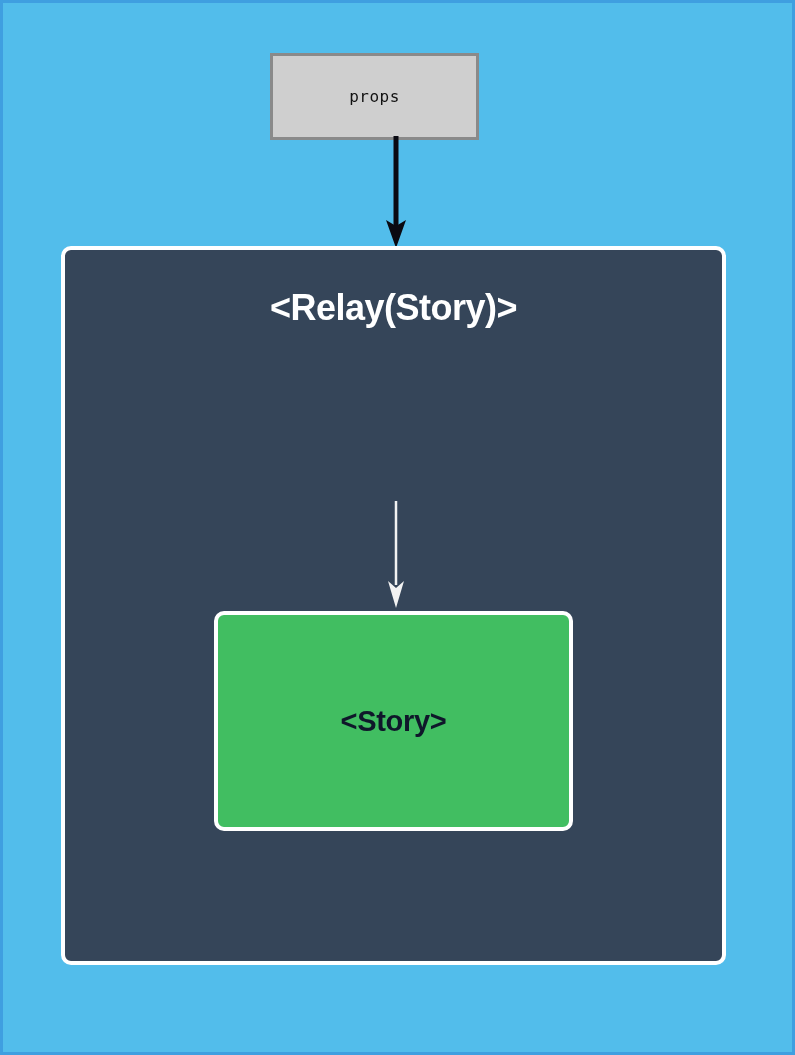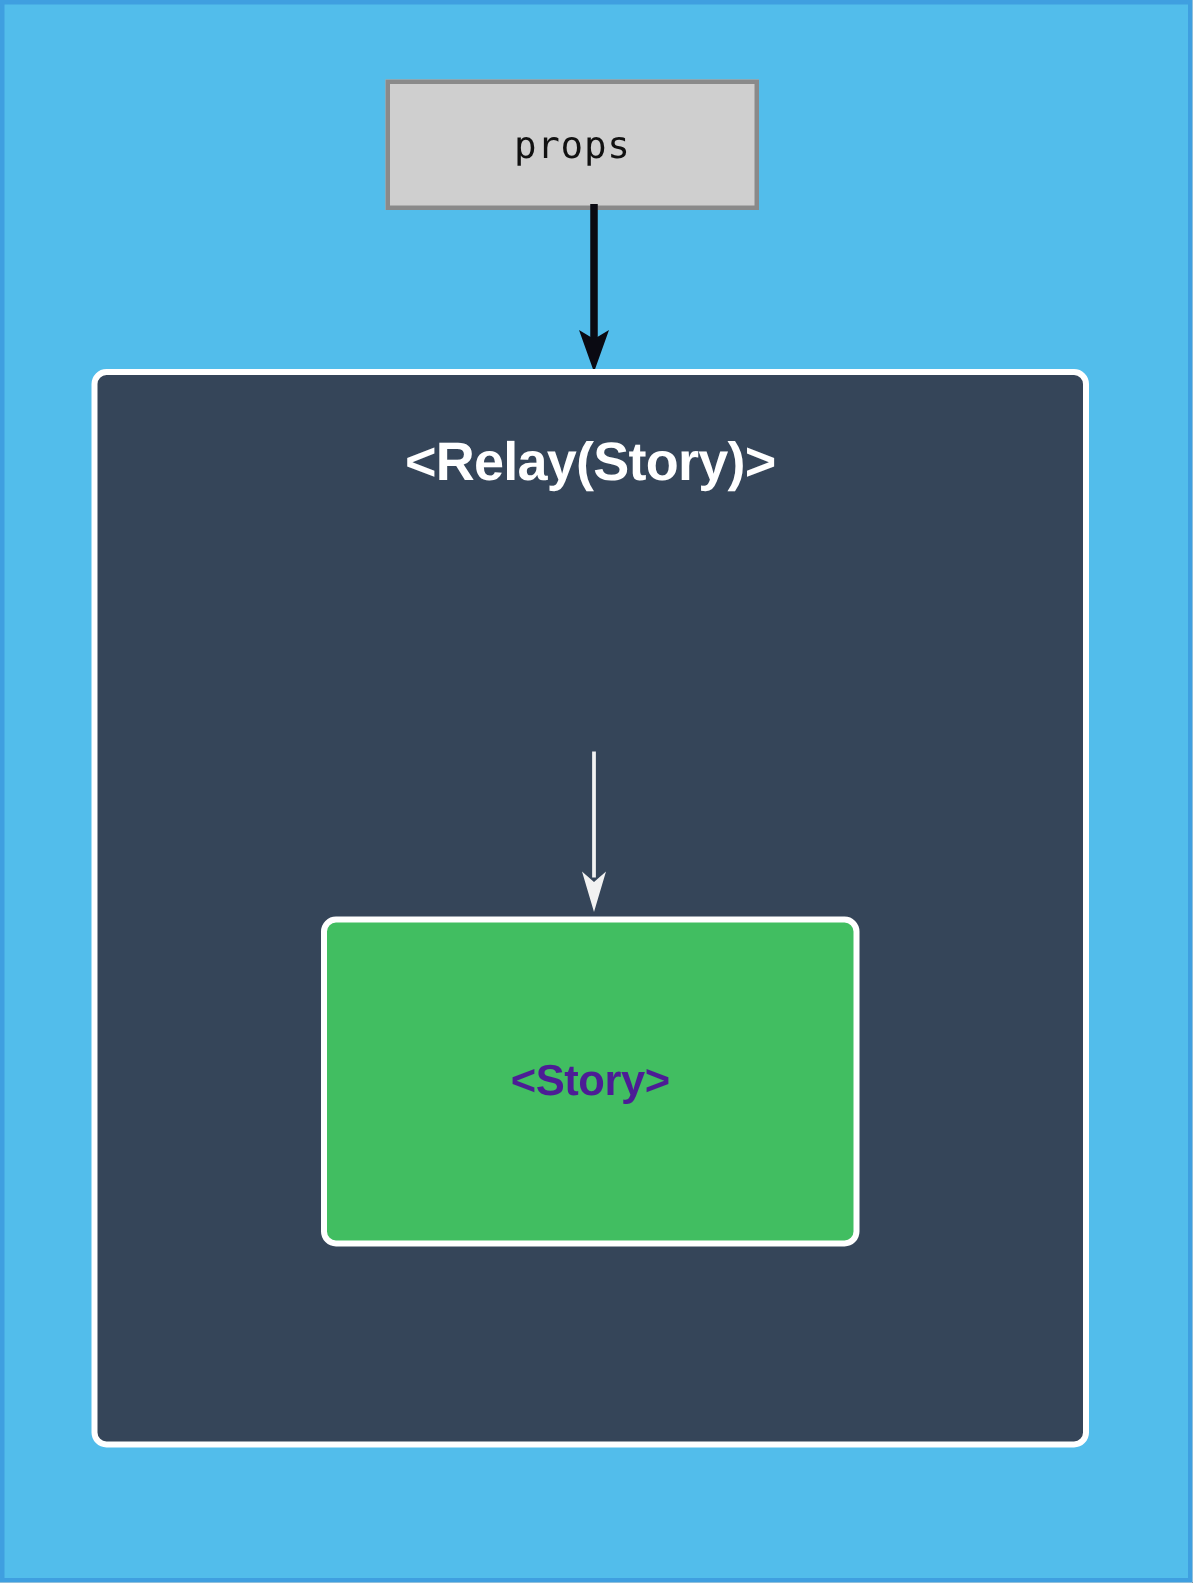--- a/index.html
+++ b/index.html
@@ -27,26 +27,26 @@
     box-sizing: border-box;
     background: #CFCFCF;
     display: flex;
     align-items: center;
     justify-content: center;
     font-family: "DejaVu Sans Mono", "Liberation Mono", monospace;
     color: #111111;
     letter-spacing: 0.5px;
   }
   #props-outer {
-    left: 254px;
+    left: 267px;
     top: 50px;
-    width: 249px;
+    width: 209px;
     height: 87px;
     border: 3px solid #8A8A8A;
-    font-size: 25px;
+    font-size: 16px;
   }
   #props-inner {
     left: 252px;
     top: 404px;
     width: 279px;
     height: 98px;
     border: 3px solid #EDEDE4;
     font-size: 25px;
   }
 
@@ -84,21 +84,21 @@
     height: 220px;
     box-sizing: border-box;
     background: #41BE61;
     border: 4px solid #FFFFFF;
     border-radius: 10px;
     display: flex;
     align-items: center;
     justify-content: center;
   }
   #story-label {
-    color: #4c1d95;
+    color: #0f172a;
     font-family: "Liberation Sans", sans-serif;
     font-weight: bold;
     font-size: 29px;
     letter-spacing: -0.3px;
   }
 
   
   .arrow-svg {
     position: absolute;
     overflow: visible;

